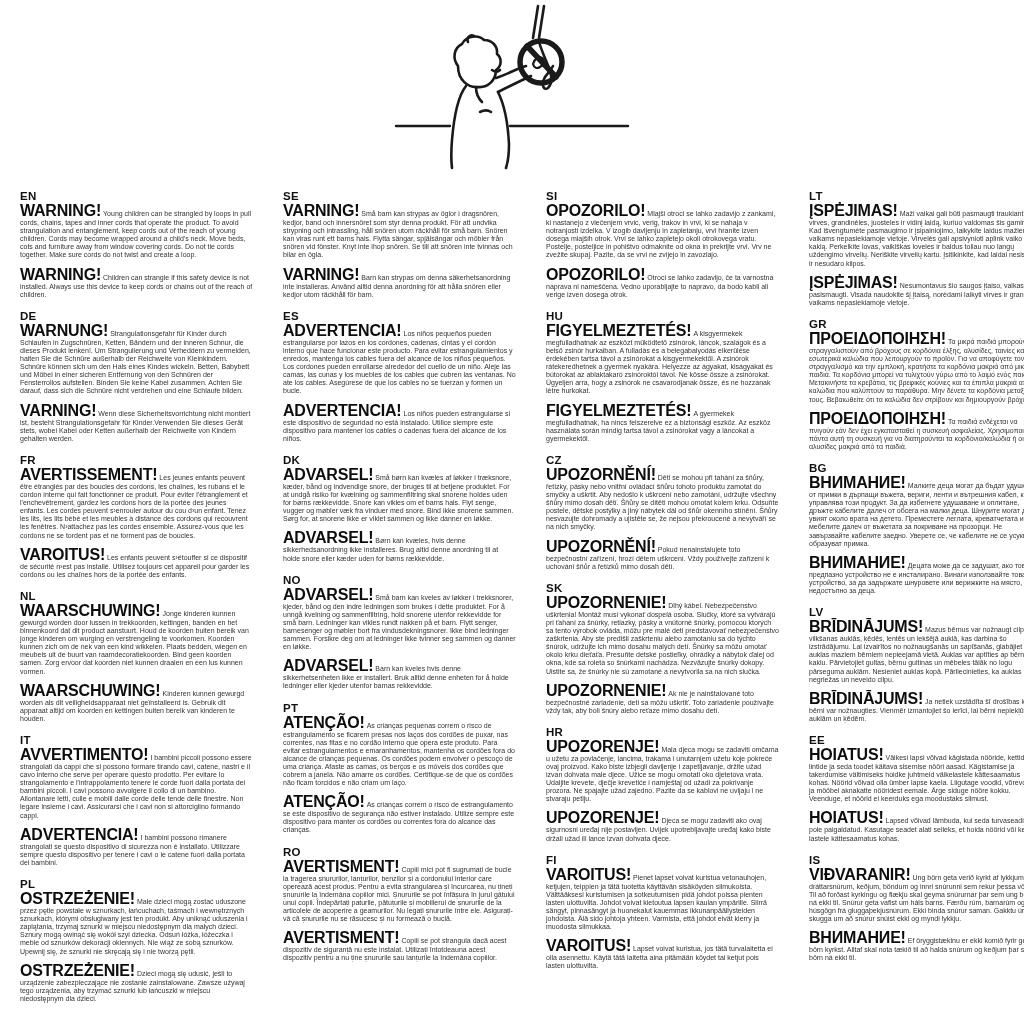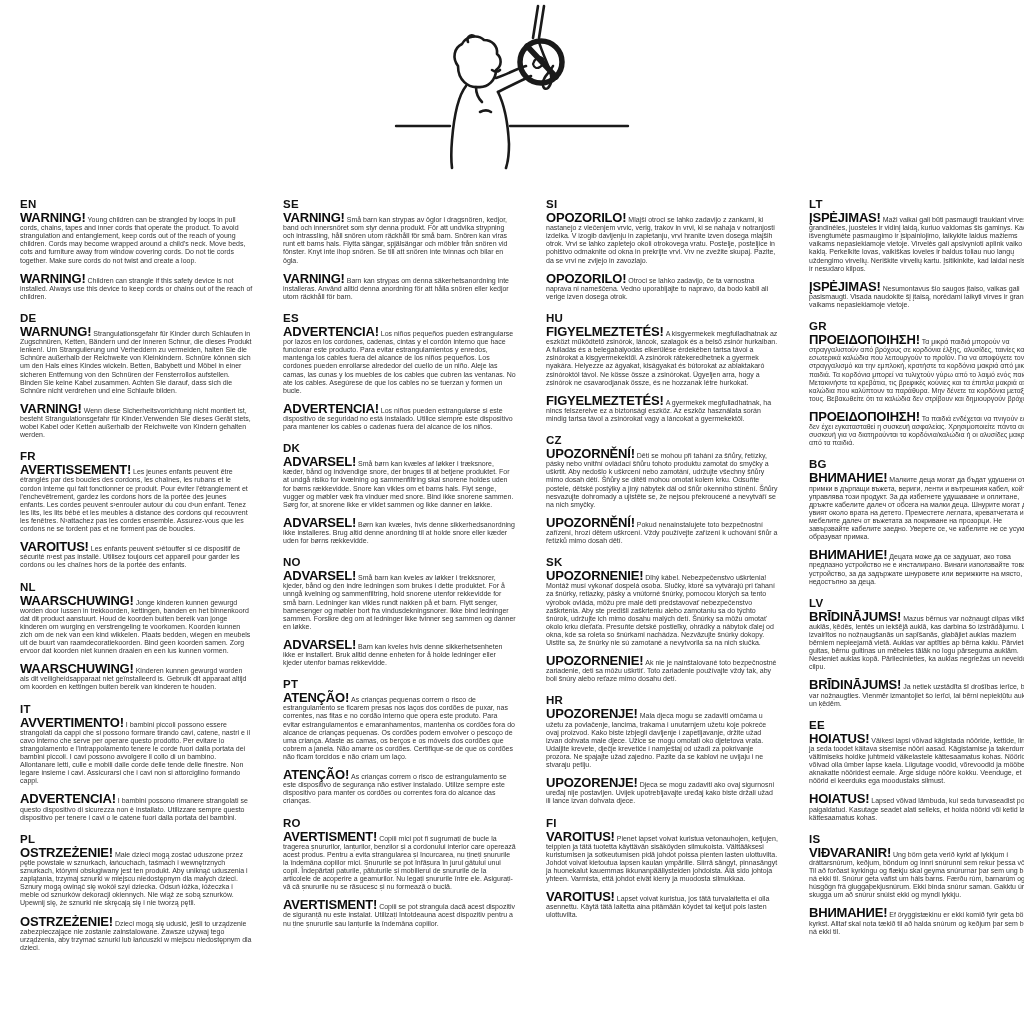--- a/index.html
+++ b/index.html
@@ -5,23 +5,23 @@
   html,body{margin:0;padding:0;background:#fff;}
   body{width:1024px;height:1024px;overflow:hidden;
        font-family:"Liberation Sans","DejaVu Sans",sans-serif;color:#222;}
   .page{position:relative;width:1024px;height:1024px;background:#fff;}
   .hero{height:178px;display:flex;justify-content:center;align-items:flex-start;}
   .hero svg{display:block;}
   .columns{display:flex;gap:30px;padding:4px 12px 0 20px;box-sizing:border-box;}
   .col{width:233px;flex:0 0 auto;}
   .col section{margin-bottom:8px;}
   h2.lang{font-size:11.5px;font-weight:700;color:#111;margin:11px 0 1px 0;letter-spacing:.3px;}
-  .col section:first-child h2.lang{margin-top:16px;}
+  .col section:first-child h2.lang{margin-top:8px;}
   p.warn{margin:0 0 7px 0;font-size:7px;line-height:1.16;color:#333;text-align:left;}
-  .head{font-size:13px;font-weight:800;color:#0d0d0d;letter-spacing:-.2px;
+  .head{font-size:16px;font-weight:800;color:#0d0d0d;letter-spacing:-.2px;
         padding-right:2px;line-height:1;text-align:center;}
   .btxt{font-size:7px;color:#333;}
 </style>
 </head>
 <body>
 
 <div class="page">
 
   <div class="hero">
     <svg width="240" height="172" viewBox="0 0 240 172" fill="none" stroke="#1a1a1a" stroke-width="2.6" stroke-linecap="round" stroke-linejoin="round">

